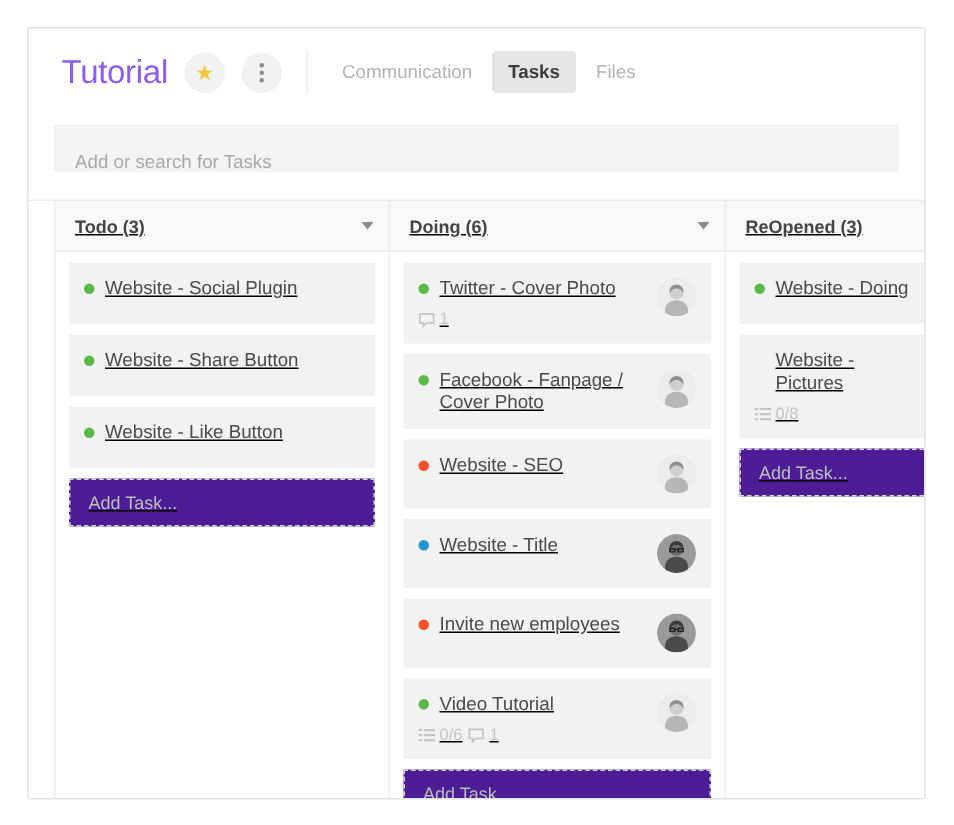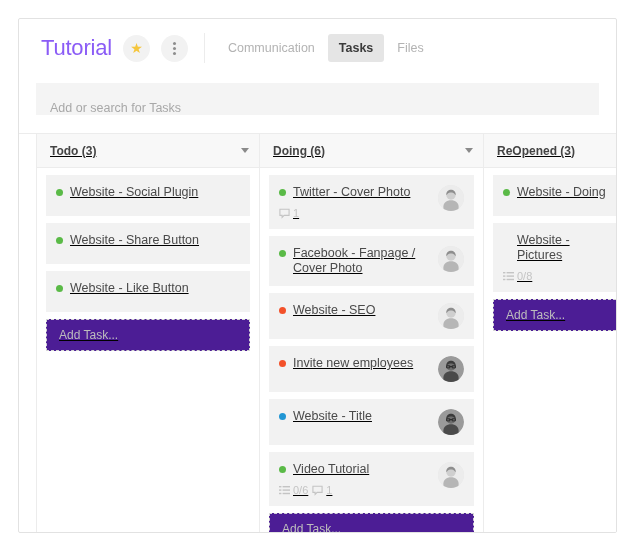--- a/index.html
+++ b/index.html
@@ -368,40 +368,40 @@
                 <circle cx="13" cy="13" r="13" fill="#ececec"></circle>
                 <path d="M13 15.2c4.4 0 7.6 2.6 7.6 6.3v4.5H5.4v-4.5c0-3.7 3.2-6.3 7.6-6.3z" fill="#b6b6b6"></path>
                 <circle cx="13" cy="10" r="4.7" fill="#cfcfcf"></circle>
                 <path d="M8.3 9.6c0-3 2.1-4.9 4.7-4.9s4.7 1.9 4.7 4.9c0 .6-.4.3-1.1-.6-1-1.3-2.3-1.6-3.6-1.6s-2.6.3-3.6 1.6c-.7.9-1.1 1.2-1.1.6z" fill="#8e8e8e"></path>
               </svg>
             </div>
           </div>
           <div class="task">
             <div class="task-main">
               <div class="task-line">
-                <span class="bullet red"></span>
-                <div class="task-title">Invite new employees</div>
+                <span class="bullet blue"></span>
+                <div class="task-title">Website - Title</div>
               </div>
             </div>
             <div class="avatar">
               <svg width="26" height="26" viewBox="0 0 26 26">
                 <circle cx="13" cy="13" r="13" fill="#9a9a9a"></circle>
                 <path d="M13 15.2c4.4 0 7.6 2.6 7.6 6.3v4.5H5.4v-4.5c0-3.7 3.2-6.3 7.6-6.3z" fill="#4a4a4a"></path>
                 <circle cx="13" cy="10" r="4.7" fill="#6e6e6e"></circle>
                 <path d="M8.3 9.6c0-3 2.1-4.9 4.7-4.9s4.7 1.9 4.7 4.9c0 .6-.4.3-1.1-.6-1-1.3-2.3-1.6-3.6-1.6s-2.6.3-3.6 1.6c-.7.9-1.1 1.2-1.1.6z" fill="#3a3a3a"></path>
                 <path d="M8.6 9.8h3.2v2.1H8.6zM14.2 9.8h3.2v2.1h-3.2z" fill="none" stroke="#222" stroke-width="0.9"></path>
                 <path d="M11.8 10.6h2.4" stroke="#222" stroke-width="0.9"></path>
               </svg>
             </div>
           </div>
           <div class="task">
             <div class="task-main">
               <div class="task-line">
-                <span class="bullet blue"></span>
-                <div class="task-title">Website - Title</div>
+                <span class="bullet red"></span>
+                <div class="task-title">Invite new employees</div>
               </div>
             </div>
             <div class="avatar">
               <svg width="26" height="26" viewBox="0 0 26 26">
                 <circle cx="13" cy="13" r="13" fill="#9a9a9a"></circle>
                 <path d="M13 15.2c4.4 0 7.6 2.6 7.6 6.3v4.5H5.4v-4.5c0-3.7 3.2-6.3 7.6-6.3z" fill="#4a4a4a"></path>
                 <circle cx="13" cy="10" r="4.7" fill="#6e6e6e"></circle>
                 <path d="M8.3 9.6c0-3 2.1-4.9 4.7-4.9s4.7 1.9 4.7 4.9c0 .6-.4.3-1.1-.6-1-1.3-2.3-1.6-3.6-1.6s-2.6.3-3.6 1.6c-.7.9-1.1 1.2-1.1.6z" fill="#3a3a3a"></path>
                 <path d="M8.6 9.8h3.2v2.1H8.6zM14.2 9.8h3.2v2.1h-3.2z" fill="none" stroke="#222" stroke-width="0.9"></path>
                 <path d="M11.8 10.6h2.4" stroke="#222" stroke-width="0.9"></path>

